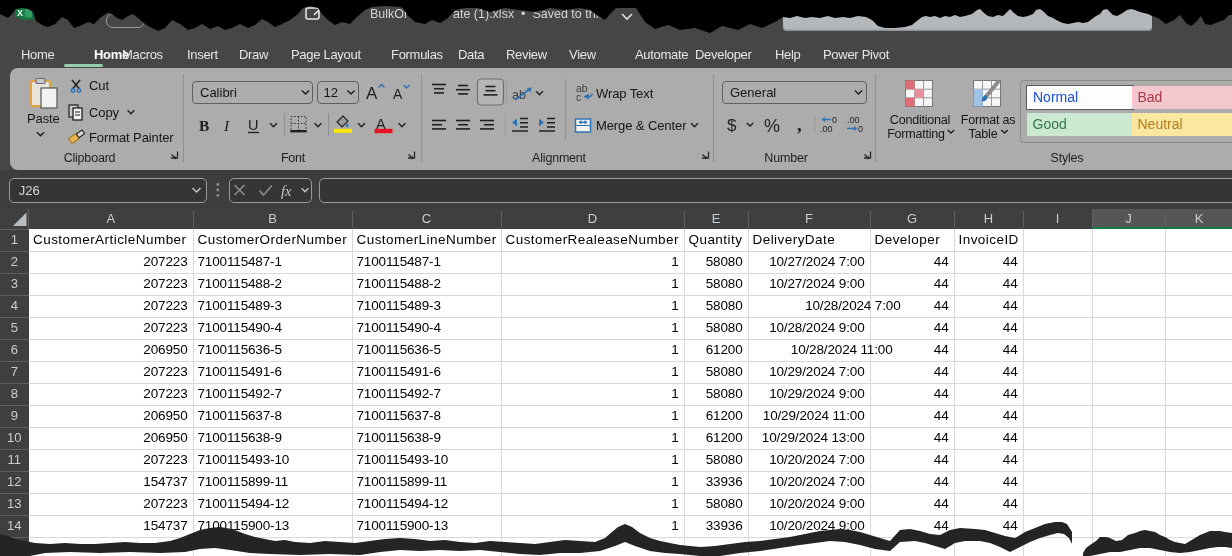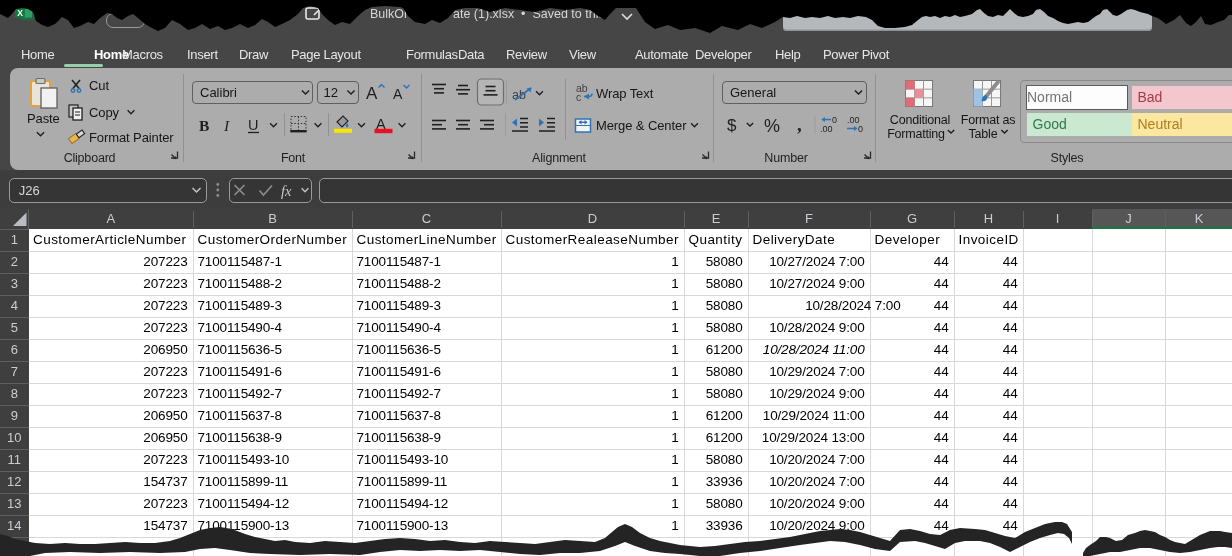--- a/index.html
+++ b/index.html
@@ -21,21 +21,21 @@
 .vline{position:absolute;width:1px;background:#d8d8d8;}
 .hline{position:absolute;height:1px;background:#d8d8d8;}
 </style></head><body>
 <div class="ab" style="left:10px;top:68px;width:1232px;height:101.5px;background:#acacac;border-radius:8px 0 0 8px;"></div>
 <div class="tab" style="left:21px;">Home</div>
 <div class="tab" style="left:66px;font-weight:bold;color:#ffffff;margin-left:28px;">Home</div>
 <div class="tab" style="left:122px;">Macros</div>
 <div class="tab" style="left:187px;">Insert</div>
 <div class="tab" style="left:239px;">Draw</div>
 <div class="tab" style="left:291px;">Page Layout</div>
-<div class="tab" style="left:406px;text-align:right;">Formulas</div>
+<div class="tab" style="left:391px;text-align:right;">Formulas</div>
 <div class="tab" style="left:458px;">Data</div>
 <div class="tab" style="left:506px;">Review</div>
 <div class="tab" style="left:569px;">View</div>
 <div class="tab" style="left:635px;">Automate</div>
 <div class="tab" style="left:695px;">Developer</div>
 <div class="tab" style="left:775px;">Help</div>
 <div class="tab" style="left:823px;">Power Pivot</div>
 <div class="ab" style="left:64px;top:64px;width:39px;height:2.5px;background:#95cfac;border-radius:2px;"></div>
 <div class="sep" style="left:182.5px;"></div>
 <div class="sep" style="left:421px;"></div>
@@ -53,21 +53,21 @@
 <div class="btxt" style="left:596px;top:86px;">Wrap Text</div>
 <div class="btxt" style="left:596px;top:117.5px;">Merge &amp; Center</div>
 <div class="btxt" style="left:920px;top:111.5px;transform:translateX(-50%);font-size:12.5px;letter-spacing:-0.2px;">Conditional</div>
 <div class="btxt" style="left:916px;top:125.5px;transform:translateX(-50%);font-size:12.5px;letter-spacing:-0.2px;">Formatting</div>
 <div class="btxt" style="left:988px;top:111.5px;transform:translateX(-50%);font-size:12.5px;letter-spacing:-0.2px;">Format as</div>
 <div class="btxt" style="left:983px;top:125.5px;transform:translateX(-50%);font-size:12.5px;letter-spacing:-0.2px;">Table</div>
 <div class="ab" style="left:192px;top:81px;width:121px;height:23px;border:1.2px solid #5f5f5f;border-radius:4px;background:#acacac;font-size:13px;color:#161616;box-sizing:border-box;line-height:22.5px;padding-left:7px;">Calibri</div>
 <div class="ab" style="left:316.5px;top:81px;width:42.5px;height:23px;border:1.2px solid #5f5f5f;border-radius:4px;background:#acacac;font-size:13px;color:#161616;box-sizing:border-box;line-height:22.5px;padding-left:6px;">12</div>
 <div class="ab" style="left:722px;top:81px;width:145px;height:23px;border:1.2px solid #5f5f5f;border-radius:4px;background:#acacac;font-size:13px;color:#161616;box-sizing:border-box;line-height:22.5px;padding-left:7px;">General</div>
 <div class="ab" style="left:1020px;top:79.5px;width:220px;height:61px;border:1px solid #8a8a8a;border-radius:4px 0 0 4px;"></div>
-<div class="ab" style="left:1026px;top:84.5px;width:100px;font-size:14px;height:23.5px;line-height:23.5px;background:#fdfdfd;border:1.6px solid #5a5a5a;color:#737373;">Normal</div>
+<div class="ab" style="left:1026px;top:84.5px;width:100px;font-size:14px;height:23.5px;line-height:23.5px;padding-left:6px;background:#fdfdfd;border:1.6px solid #5a5a5a;color:#1d4ed8;">Normal</div>
 <div class="ab" style="left:1131.5px;top:85.5px;width:101px;font-size:14px;height:23.5px;line-height:23.5px;padding-left:6px;background:#f3c7cd;color:#a63b47;">Bad</div>
 <div class="ab" style="left:1026.5px;top:112.5px;width:101px;font-size:14px;height:23.5px;line-height:23.5px;padding-left:6px;background:#cbe8d1;color:#2f7a4f;">Good</div>
 <div class="ab" style="left:1131.5px;top:112.5px;width:101px;font-size:14px;height:23.5px;line-height:23.5px;padding-left:6px;background:#fbe79f;color:#b27c20;">Neutral</div>
 <div class="ab" style="left:0;top:169.5px;width:1232px;height:39.5px;background:#3d3d3d;"></div>
 <div class="ab" style="left:8.8px;top:177.5px;width:187.5px;height:23px;border:1px solid #9a9a9a;border-radius:5px;background:#353535;color:#d8d8d8;font-size:13px;line-height:23px;padding-left:9px;">J26</div>
 <div class="ab" style="left:229.4px;top:177.5px;width:81px;height:23px;border:1px solid #9a9a9a;border-radius:5px;background:#353535;"></div>
 <div class="ab" style="left:318.5px;top:177.5px;width:920px;height:23px;border:1px solid #9a9a9a;border-radius:5px;background:#353535;"></div>
 <div class="ab" style="left:28.5px;top:229.4px;width:1203.5px;height:326.6px;background:#ffffff;"></div>
 <div class="ab" style="left:0;top:209px;width:28.5px;height:347px;background:#3f3f3f;"></div>
 <div class="colhead" style="left:28.5px;width:164.5px;">A</div>
@@ -189,21 +189,21 @@
 <div class="cell" style="left:501px;width:177.5px;top:317.4px;text-align:right;letter-spacing:-0.15px;">1</div>
 <div class="cell" style="left:684px;width:58.5px;top:317.4px;text-align:right;letter-spacing:-0.15px;">58080</div>
 <div class="cell" style="left:748px;width:116.5px;top:317.4px;text-align:right;letter-spacing:-0.15px;">10/28/2024 9:00</div>
 <div class="cell" style="left:870px;width:78.5px;top:317.4px;text-align:right;letter-spacing:-0.15px;">44</div>
 <div class="cell" style="left:954px;width:63.5px;top:317.4px;text-align:right;letter-spacing:-0.15px;">44</div>
 <div class="cell" style="left:28.5px;width:159.0px;top:339.4px;text-align:right;letter-spacing:-0.15px;">206950</div>
 <div class="cell" style="left:197.5px;top:339.4px;letter-spacing:-0.15px;">7100115636-5</div>
 <div class="cell" style="left:356.5px;top:339.4px;letter-spacing:-0.15px;">7100115636-5</div>
 <div class="cell" style="left:501px;width:177.5px;top:339.4px;text-align:right;letter-spacing:-0.15px;">1</div>
 <div class="cell" style="left:684px;width:58.5px;top:339.4px;text-align:right;letter-spacing:-0.15px;">61200</div>
-<div class="cell" style="left:748px;width:116.5px;top:339.4px;text-align:right;letter-spacing:-0.15px;font-style:italic;">10/28/2024 11:00</div>
+<div class="cell" style="left:776px;width:116.5px;top:339.4px;text-align:right;letter-spacing:-0.15px;">10/28/2024 11:00</div>
 <div class="cell" style="left:870px;width:78.5px;top:339.4px;text-align:right;letter-spacing:-0.15px;">44</div>
 <div class="cell" style="left:954px;width:63.5px;top:339.4px;text-align:right;letter-spacing:-0.15px;">44</div>
 <div class="cell" style="left:28.5px;width:159.0px;top:361.4px;text-align:right;letter-spacing:-0.15px;">207223</div>
 <div class="cell" style="left:197.5px;top:361.4px;letter-spacing:-0.15px;">7100115491-6</div>
 <div class="cell" style="left:356.5px;top:361.4px;letter-spacing:-0.15px;">7100115491-6</div>
 <div class="cell" style="left:501px;width:177.5px;top:361.4px;text-align:right;letter-spacing:-0.15px;">1</div>
 <div class="cell" style="left:684px;width:58.5px;top:361.4px;text-align:right;letter-spacing:-0.15px;">58080</div>
 <div class="cell" style="left:748px;width:116.5px;top:361.4px;text-align:right;letter-spacing:-0.15px;">10/29/2024 7:00</div>
 <div class="cell" style="left:870px;width:78.5px;top:361.4px;text-align:right;letter-spacing:-0.15px;">44</div>
 <div class="cell" style="left:954px;width:63.5px;top:361.4px;text-align:right;letter-spacing:-0.15px;">44</div>

